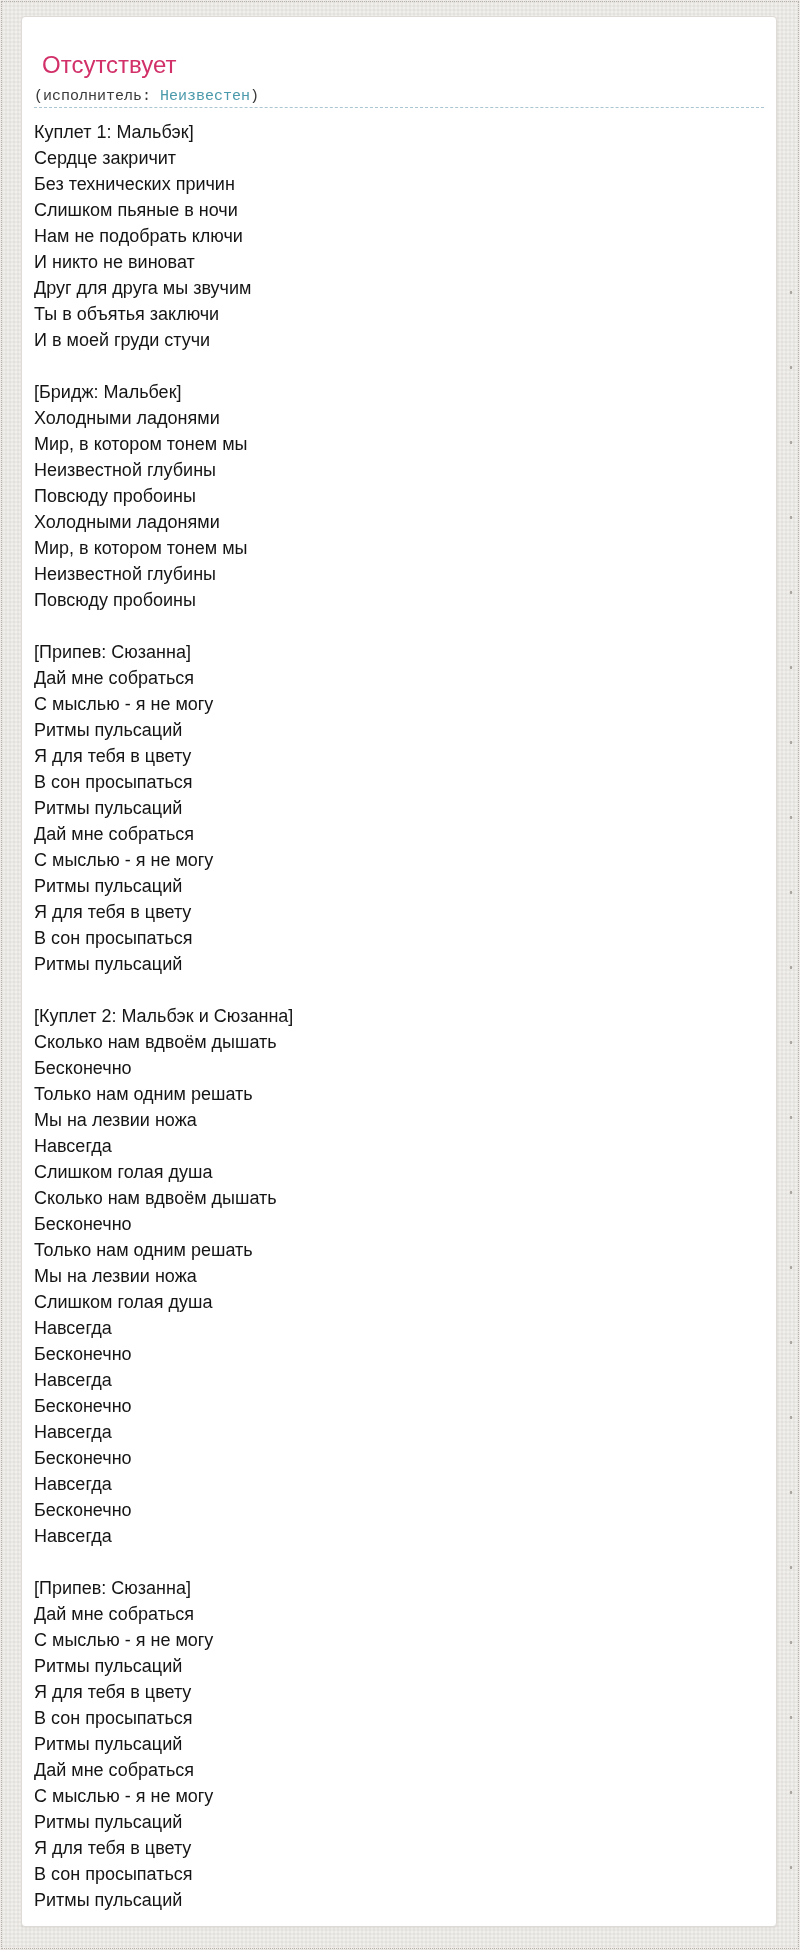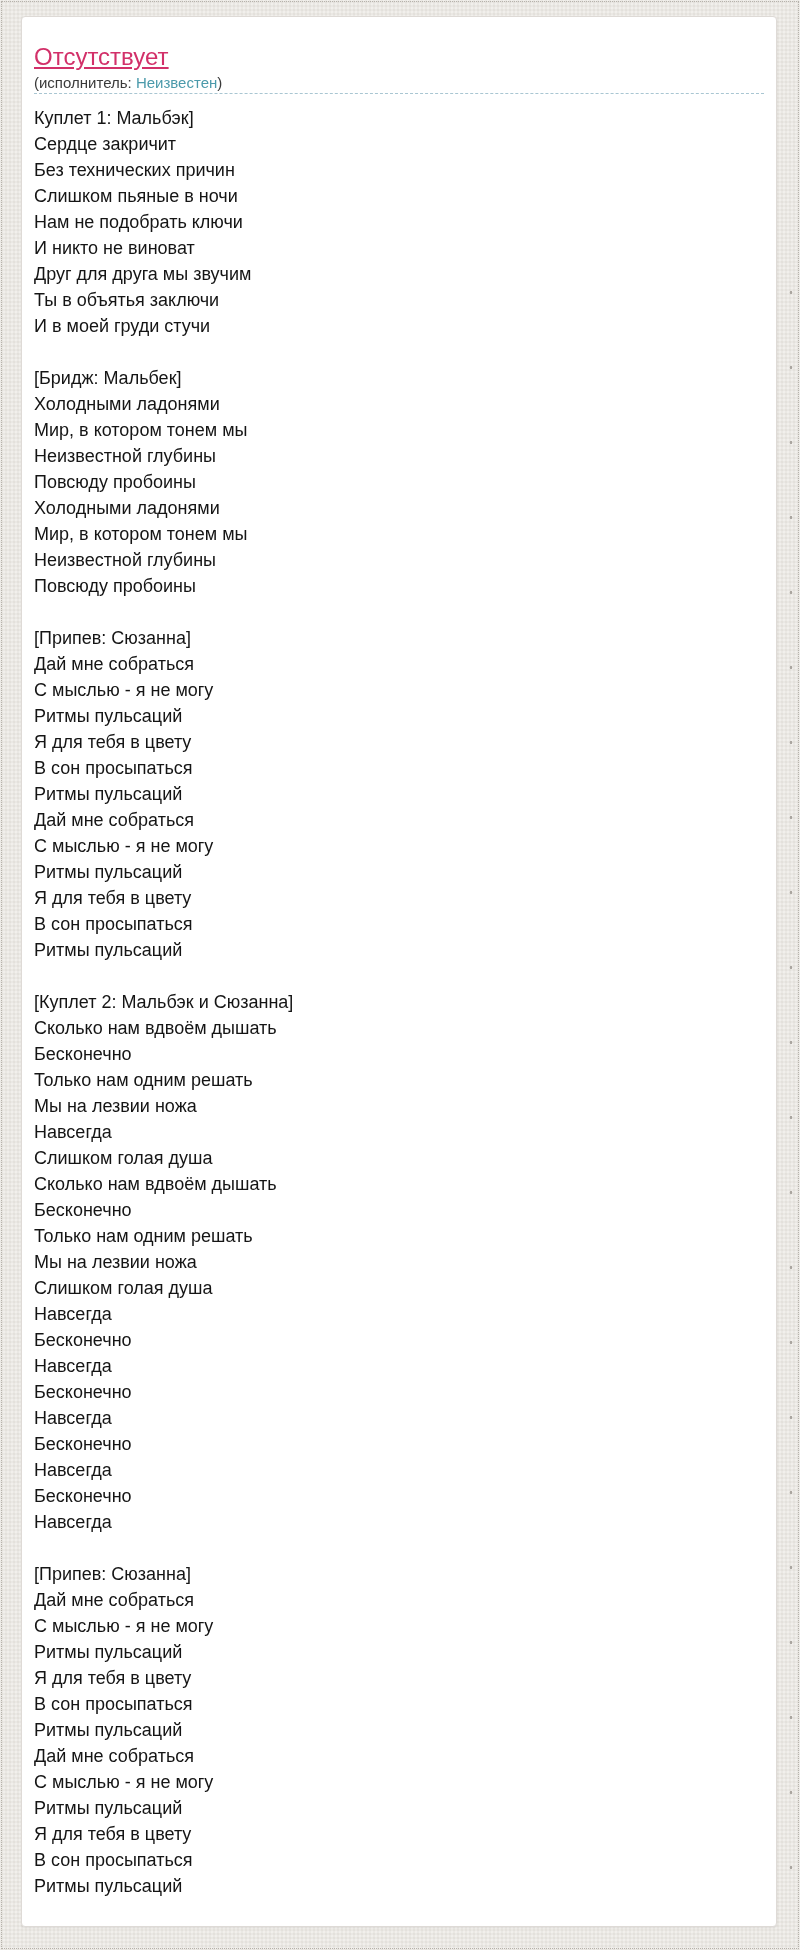--- a/index.html
+++ b/index.html
@@ -50,32 +50,32 @@
     box-shadow: 0 1px 2px rgba(0,0,0,0.07);
     padding: 26px 12px 0 12px;
     z-index: 2;
   }
   .card-header {
     border-bottom: 1px dashed #a9c6d2;
     padding: 0 0 0 0;
     margin: 0 0 0 0;
   }
   .song-title {
-    margin: 0;
+    margin: 8px;
     font-size: 24px;
     line-height: 28px;
     font-weight: 400;
     color: #d23069;
-    text-decoration: underline;
   }
   .artist-line {
     margin: 2px 0 0 0;
     font-size: 15px;
     line-height: 20px;
     color: #3a3a3a;
+    font-family: Liberation Mono, monospace;
   }
   .artist-link {
     color: #4b9aab;
     text-decoration: none;
     cursor: pointer;
   }
   .lyrics {
     margin: 11px 0 0 0;
     padding: 0;
     font-family: "Liberation Sans", sans-serif;

